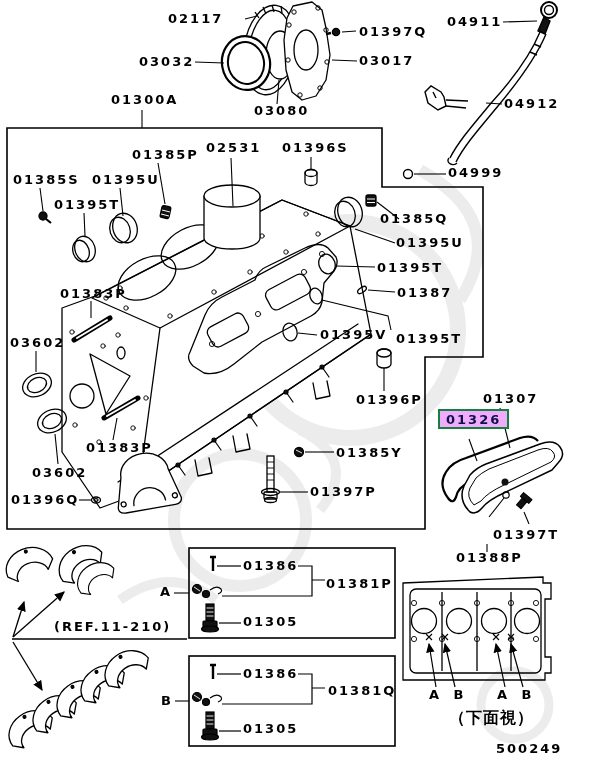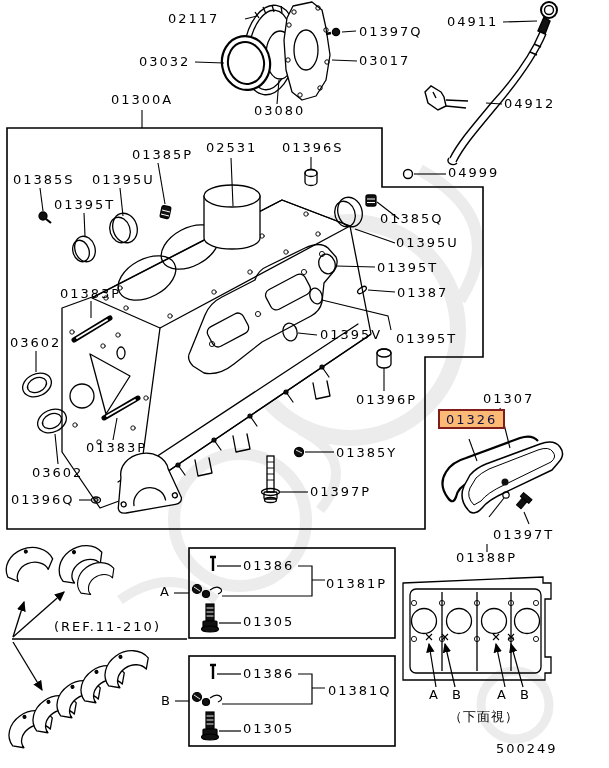--- a/index.html
+++ b/index.html
@@ -1,23 +1,23 @@
 <!DOCTYPE html>
 <html><head>
 <meta charset="utf-8">
 <style>
   html,body{margin:0;padding:0;background:#fff;}
   .stage{position:relative;width:609px;height:768px;background:#ffffff;overflow:hidden;
          font-family:"DejaVu Sans",sans-serif;}
   .stage svg{position:absolute;left:0;top:0;}
-  .lbl{position:absolute;font-weight:normal;font-size:13px;letter-spacing:2px;
+  .lbl{position:absolute;font-weight:bold;font-size:13px;letter-spacing:2px;
        color:#000;white-space:nowrap;line-height:1;}
   .lbl.wide{letter-spacing:5px;}
-  .lbl.jp{font-size:13px;letter-spacing:1px;}
-  .lbl.hl{background:#fdba74;border:2px solid #7f1d1d;color:#10104a;
+  .lbl.jp{font-size:16px;letter-spacing:1px;}
+  .lbl.hl{background:#f0abfc;border:2px solid #15803d;color:#10104a;
           padding:2px 6px 1px 6px;letter-spacing:2px;}
 </style>
 </head>
 <body>
 
 <div class="stage">
 
 <svg width="609" height="768" viewBox="0 0 609 768">
   <defs>
     <marker id="ah" markerWidth="9" markerHeight="8" refX="7" refY="3.5" orient="auto">

